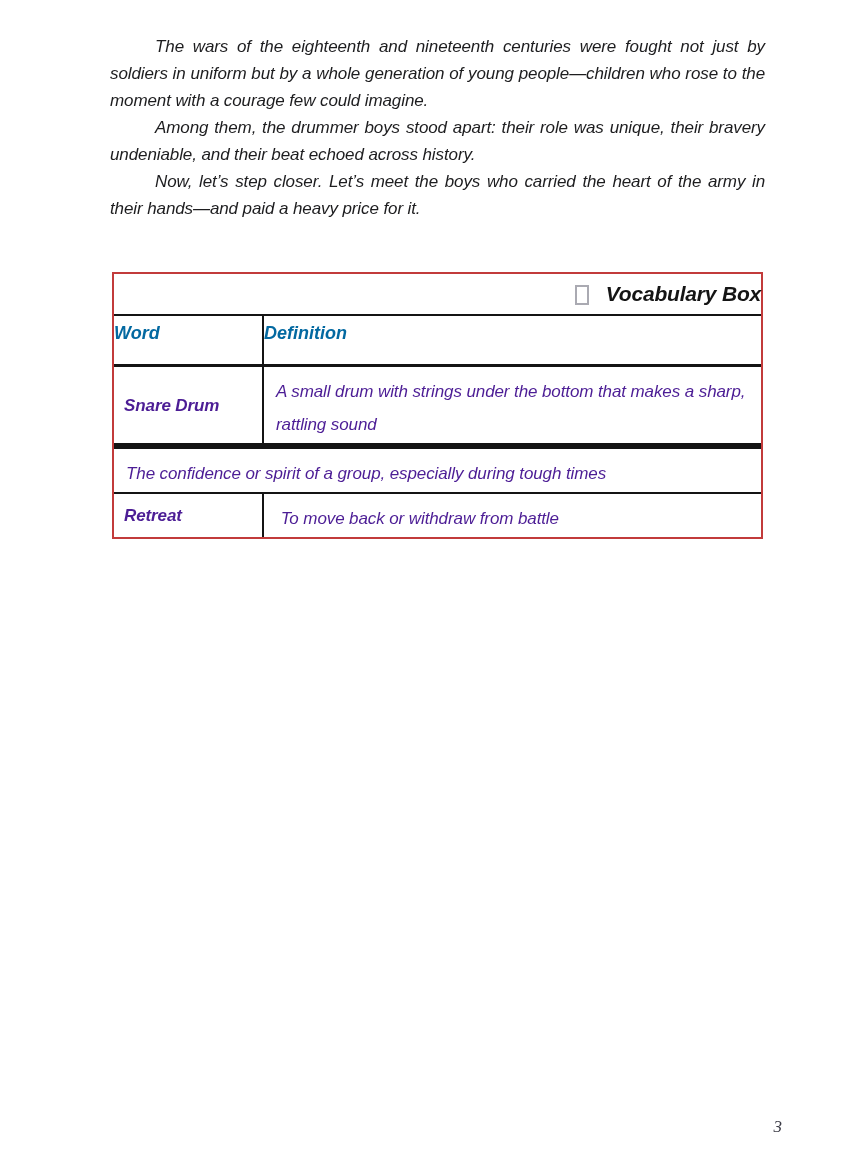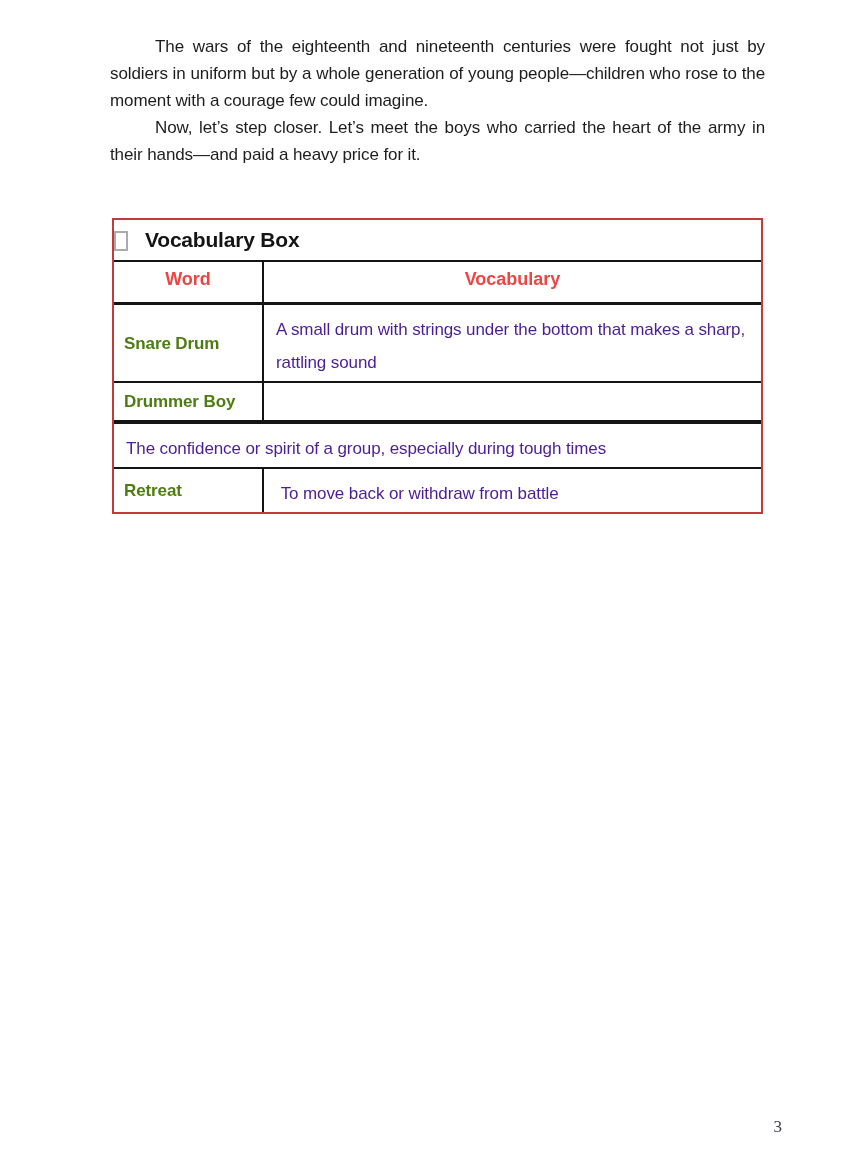--- a/index.html
+++ b/index.html
@@ -1,15 +1,15 @@
 <!DOCTYPE html>
 <html><head>
 <meta charset="utf-8">
 <style>
-  * { margin: 0; padding: 0; box-sizing: border-box; }
+  * { margin: 0; padding: 0; box-sizing: border-box; font-style: italic; }
   html, body { background: #ffffff; }
   body {
     width: 847px;
     height: 1170px;
     position: relative;
     font-family: "Liberation Sans", "DejaVu Sans", sans-serif;
     color: #1d1d1f;
     overflow: hidden;
   }
   .page {
@@ -32,21 +32,21 @@
     margin-top: 50px;
     margin-left: 2px;
     width: 651px;
     border: 2px solid #c23b3b;
     background: #ffffff;
   }
   .vocab-title-row {
     height: 42px;
     display: flex;
     align-items: center;
-    justify-content: flex-start;
+    justify-content: flex-end;
     border-bottom: 2px solid #141414;
   }
   .tofu-icon {
     display: inline-block;
     width: 14px;
     height: 20px;
     border: 2px solid #aaaab2;
     margin-right: 17px;
     margin-top: 2px;
   }
@@ -56,23 +56,23 @@
     color: #141414;
     letter-spacing: -0.2px;
   }
   .vocab-header-row {
     display: flex;
     border-bottom: 3px solid #141414;
   }
   .vocab-header-row .cell {
     font-size: 18px;
     font-weight: bold;
-    text-align: center;
-    padding: 7px 0 12px 0;
-    color: #ef4444;
+    text-align: left;
+    padding: 7px 0 20px 0;
+    color: #0369a1;
   }
   .col-word {
     width: 150px;
     flex: 0 0 150px;
     border-right: 2px solid #141414;
   }
   .col-def { flex: 1 1 auto; }
   .vocab-row {
     display: flex;
     border-bottom: 2px solid #141414;
@@ -81,21 +81,21 @@
   .word-cell {
     width: 150px;
     flex: 0 0 150px;
     border-right: 2px solid #141414;
     display: flex;
     align-items: center;
     padding: 2px 6px 2px 10px;
     font-weight: bold;
     font-size: 17px;
     line-height: 33px;
-    color: #4d7c0f;
+    color: #4c1d95;
     letter-spacing: -0.1px;
   }
   .def-cell {
     flex: 1 1 auto;
     display: flex;
     align-items: center;
     padding: 8px 14px 2px 12px;
     font-size: 17px;
     line-height: 33px;
     white-space: pre-wrap;
@@ -112,42 +112,42 @@
     color: #3d3d47;
   }
 </style>
 </head>
 <body>
 
 <div class="page">
 
   <div class="body-text">
     <p>The wars of the eighteenth and nineteenth centuries were fought not just by soldiers in uniform but by a whole generation of young people—children who rose to the moment with a courage few could imagine.</p>
+    <p>Among them, the drummer boys stood apart: their role was unique, their bravery undeniable, and their beat echoed across history.</p>
     <p>Now, let’s step closer. Let’s meet the boys who carried the heart of the army in their hands—and paid a heavy price for it.</p>
   </div>
 
   <div class="vocab-box">
 
     <div class="vocab-title-row">
       <span class="tofu-icon"></span>
       <span class="vocab-title">Vocabulary Box</span>
     </div>
 
     <div class="vocab-header-row">
       <div class="cell col-word">Word</div>
-      <div class="cell col-def">Vocabulary</div>
+      <div class="cell col-def">Definition</div>
     </div>
 
     <div class="vocab-row">
       <div class="word-cell">Snare Drum</div>
       <div class="def-cell">A small drum with strings under the bottom that makes a sharp, rattling sound</div>
     </div>
 
     <div class="vocab-row">
-      <div class="word-cell">Drummer Boy</div>
     </div>
 
 
     <div class="vocab-row">
     </div>
 
     <div class="vocab-row">
       <div class="def-cell">The confidence or spirit of a group, especially during tough times</div>
     </div>
 

